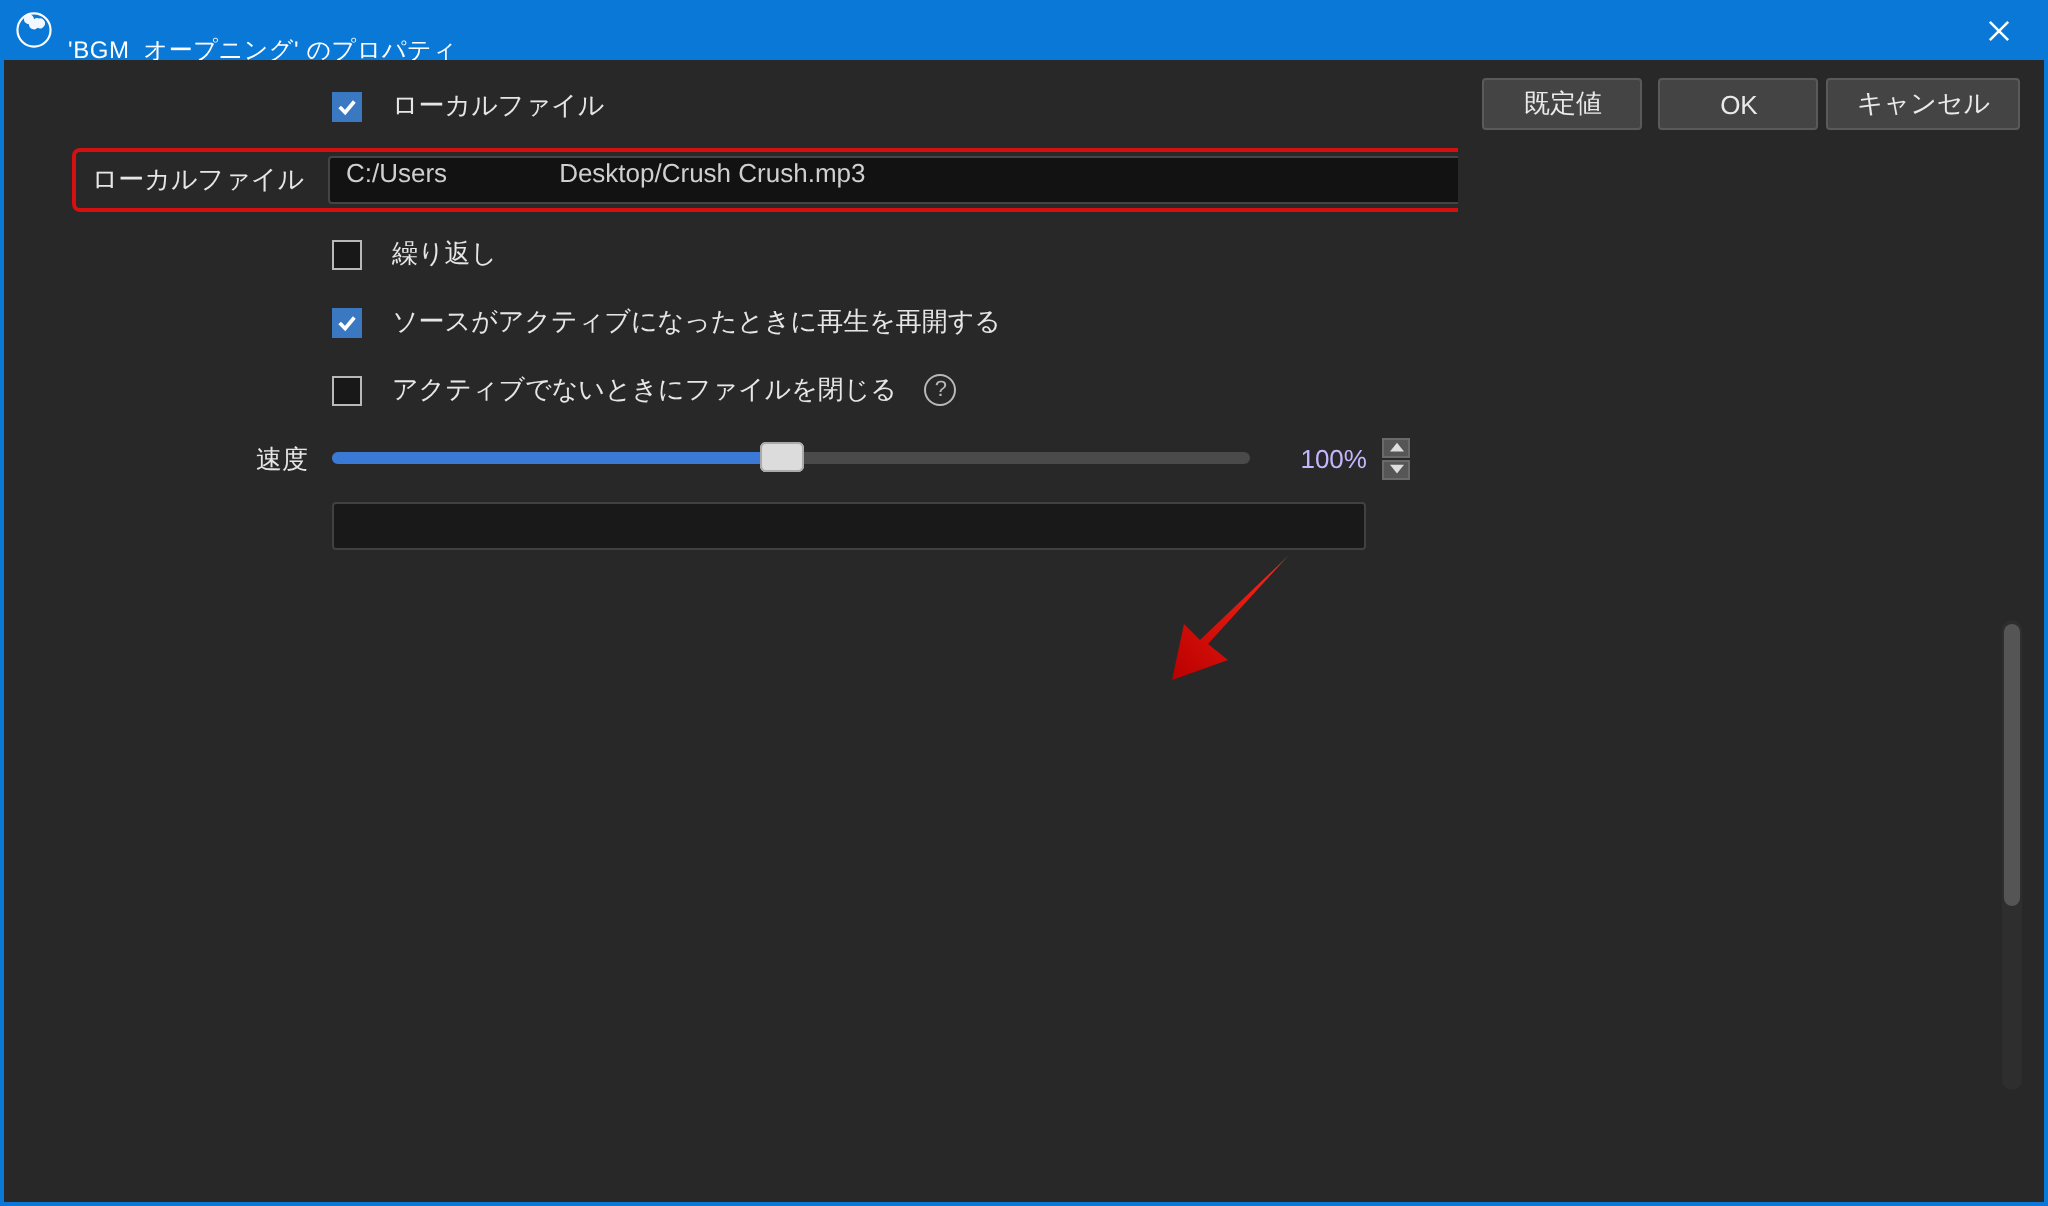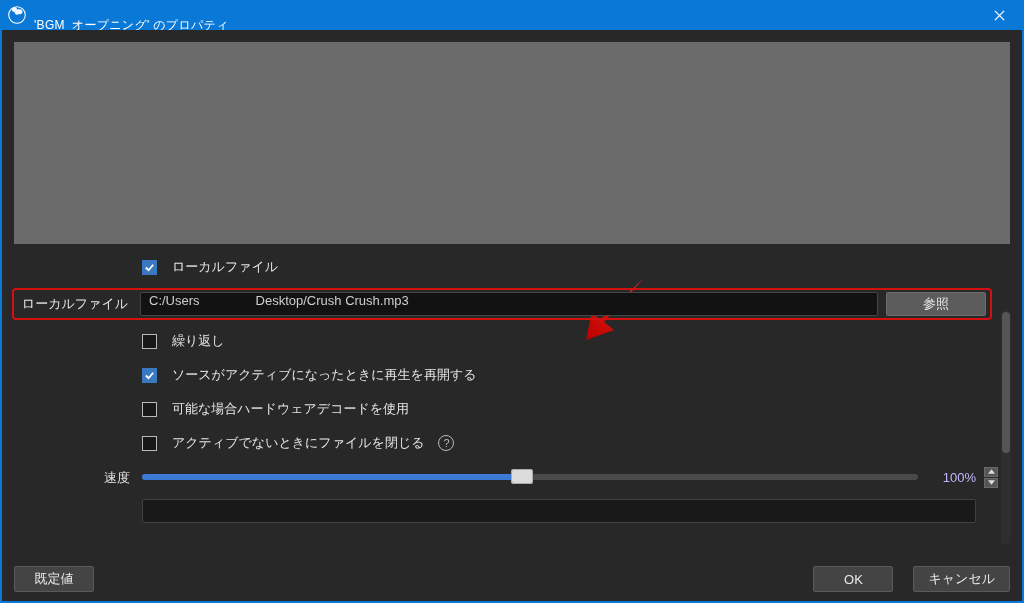--- a/index.html
+++ b/index.html
@@ -25,21 +25,21 @@
     width: 46px; height: 30px;
     display: flex; align-items: center; justify-content: center;
     cursor: pointer;
   }
   .titlebar .close-btn svg { width: 11px; height: 11px; }
 
   .client {
     flex: 1;
     background: #282828;
     display: flex;
-    flex-direction: column;
+    flex-direction: row;
     position: relative;
     color: #e6e6e6;
   }
 
   .preview-wrap {
     padding: 12px 12px 0 12px;
   }
   .preview {
     height: 202px;
     background: #6b6b6b;
@@ -232,21 +232,21 @@
     background: #555;
     border-radius: 4px;
   }
 
   .footer {
     height: 44px;
     display: flex;
     align-items: center;
     padding: 0 12px;
     background: #282828;
-    gap: 20px;
+    gap: 4px;
   }
   .footer .spacer { flex: 1; }
   .btn {
     height: 26px;
     min-width: 80px;
     padding: 0 14px;
     background: #444444;
     border: 1px solid #5a5a5a;
     border-radius: 2px;
     color: #eaeaea;
@@ -332,27 +332,20 @@
         <div class="field-col">
           <span class="chk checked">
             <svg viewBox="0 0 12 12">
                 <path d="M2 6 L5 9 L10 3" fill="none" stroke="#fff" stroke-width="2"></path>
               </svg>
           </span>
           <span class="chk-label">ソースがアクティブになったときに再生を再開する</span>
         </div>
       </div>
 
-      <div class="row">
-        <div class="label-col"></div>
-        <div class="field-col">
-          <span class="chk"></span>
-          <span class="chk-label">可能な場合ハードウェアデコードを使用</span>
-        </div>
-      </div>
 
 
       <div class="row">
         <div class="label-col"></div>
         <div class="field-col">
           <span class="chk"></span>
           <span class="chk-label">アクティブでないときにファイルを閉じる</span>
           <span class="help-icon">?</span>
         </div>
       </div>

